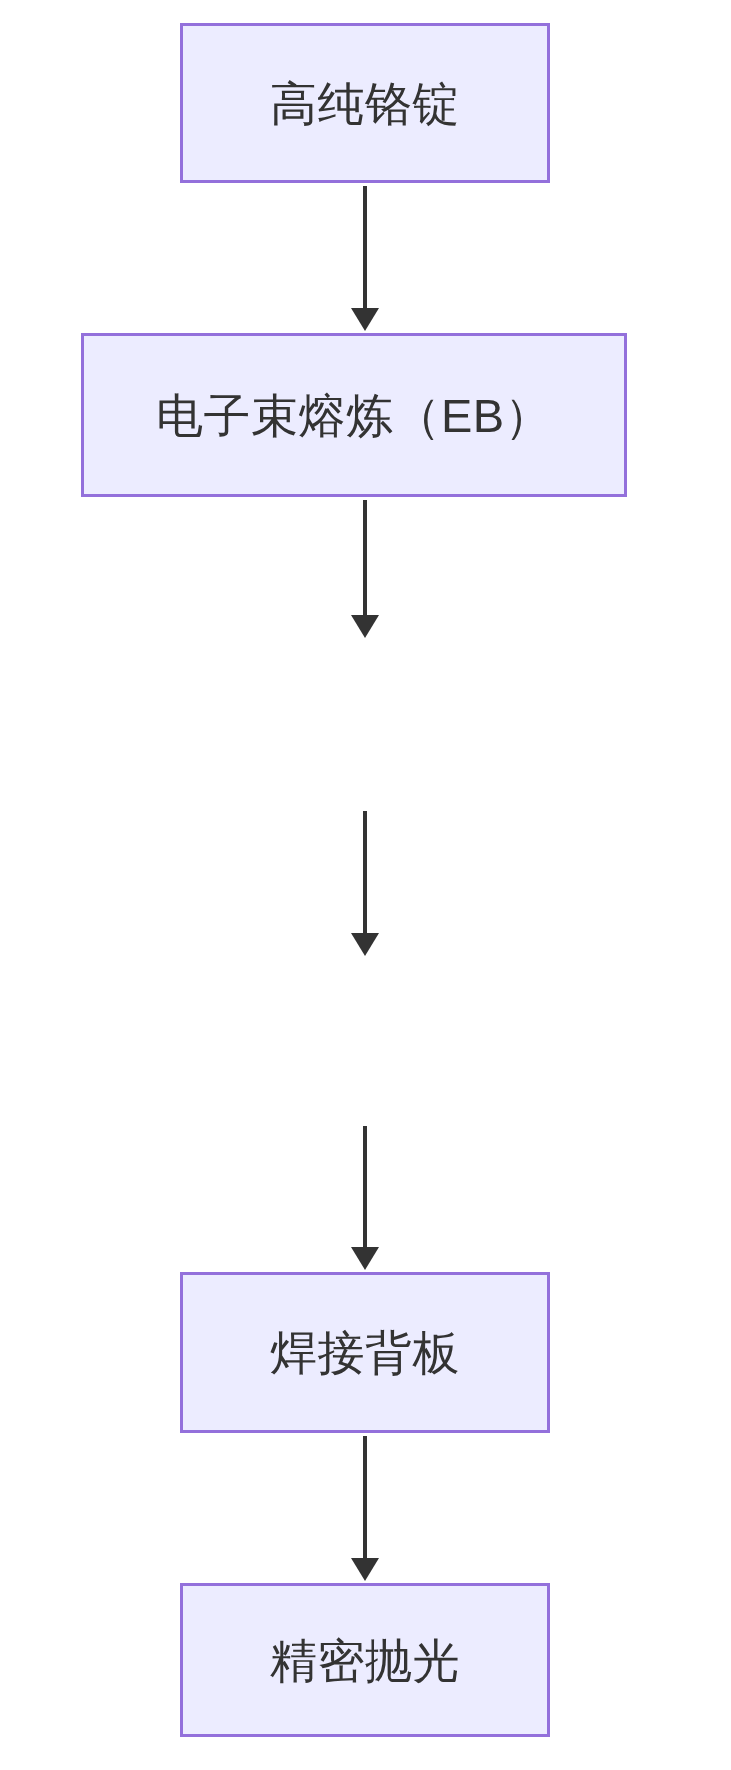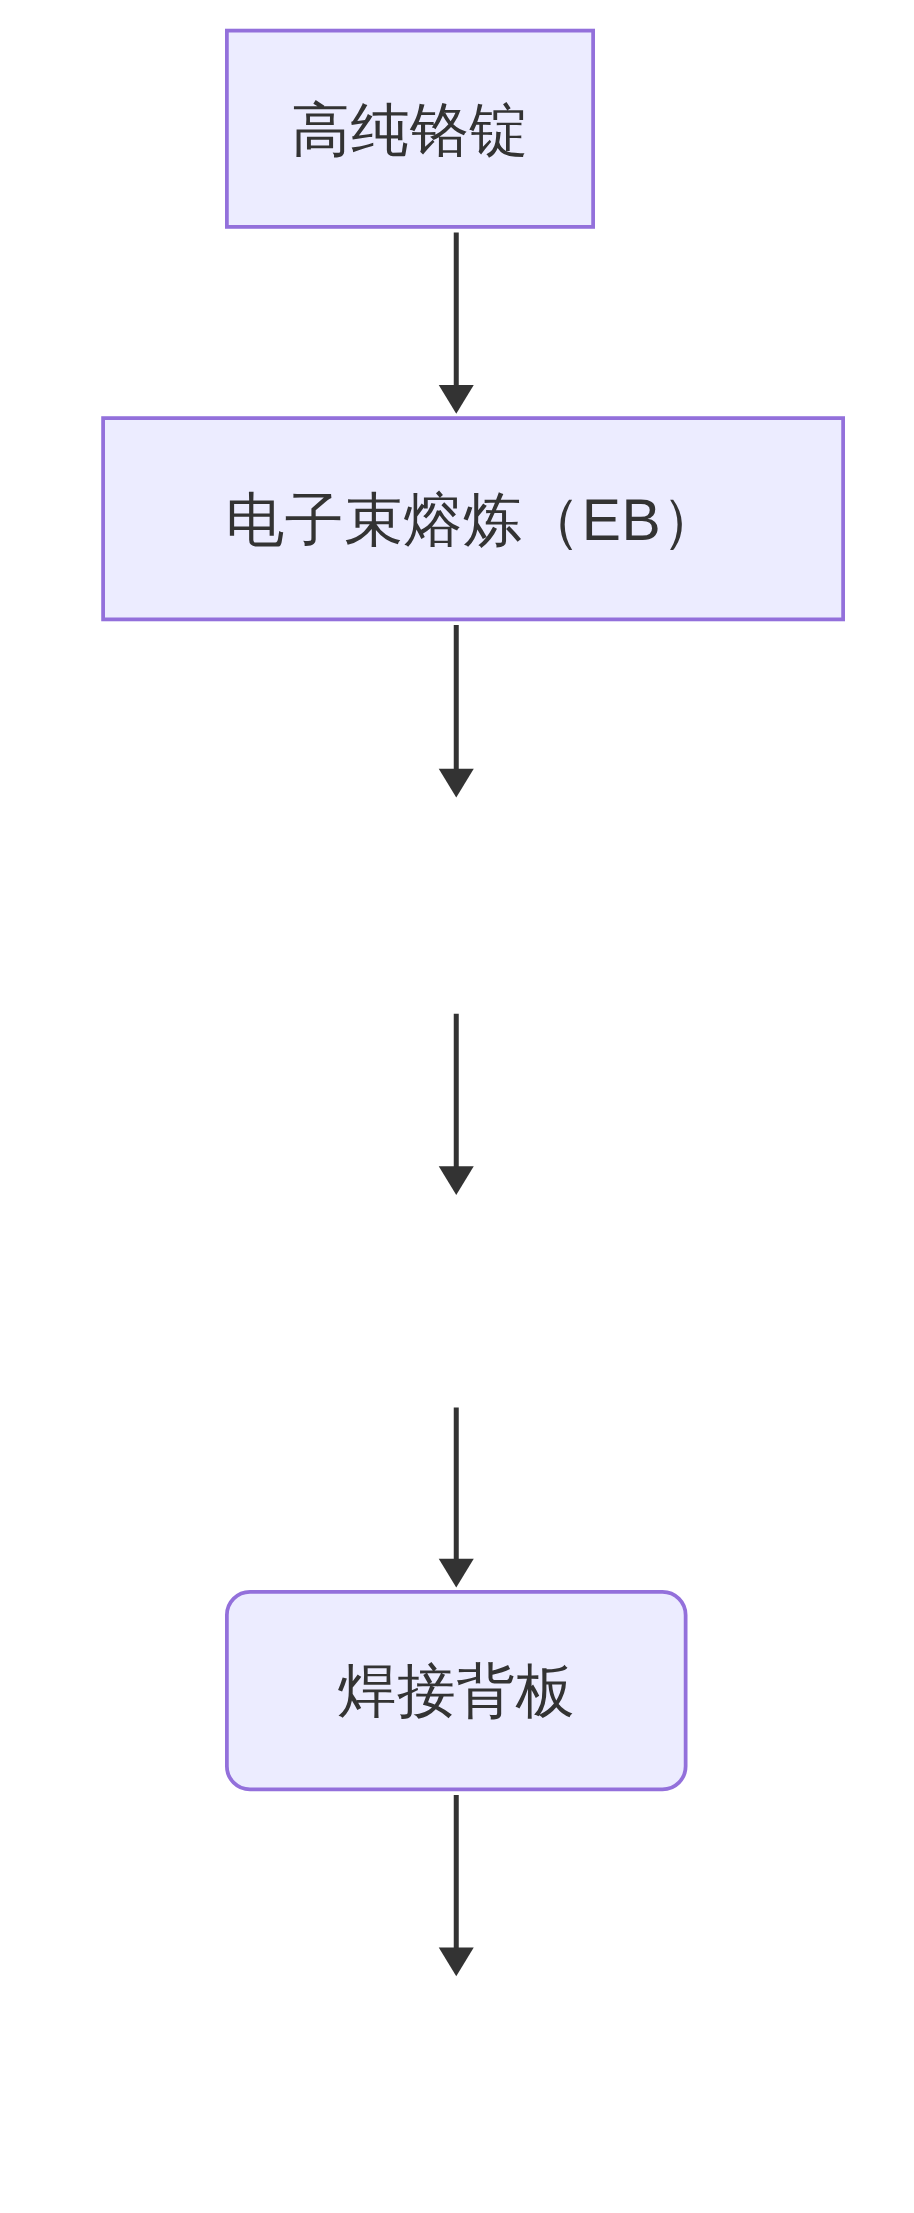--- a/index.html
+++ b/index.html
@@ -23,25 +23,25 @@
     display: flex;
     align-items: center;
     justify-content: center;
     font-size: 47px;
     line-height: 1;
     color: #333333;
     white-space: nowrap;
     letter-spacing: 0.5px;
   }
   
-  .n0 { left: 180px; top: 23px;   width: 296px; height: 160px; }
-  .n1 { left: 81px;  top: 333px;  width: 595px; height: 164px; }
+  .n0 { left: 180px; top: 23px;   width: 370px; height: 160px; }
+  .n1 { left: 81px;  top: 333px;  width: 546px; height: 164px; }
   .n2 { left: 17px;  top: 640px;  width: 690px; height: 168px; }
   .n3 { left: 180px; top: 958px;  width: 370px; height: 165px; }
-  .n4 { left: 180px; top: 1272px; width: 370px; height: 161px; border-radius: 20px; }
+  .n4 { left: 180px; top: 1272px; width: 370px; height: 161px; }
   .n5 { left: 180px; top: 1583px; width: 370px; height: 154px; }
 
   
   .arrow {
     position: absolute;
     left: 351px;
     width: 28px;
   }
   .arrow .shaft {
     position: absolute;
@@ -104,14 +104,17 @@
 
   <div class="node n4">
     <span>焊接背板</span>
   </div>
 
   <div class="arrow a4">
     <div class="shaft"></div>
     <div class="head"></div>
   </div>
 
+  <div class="node n5">
+    <span>精密抛光</span>
+  </div>
 
 </div>
 
 </body></html>

